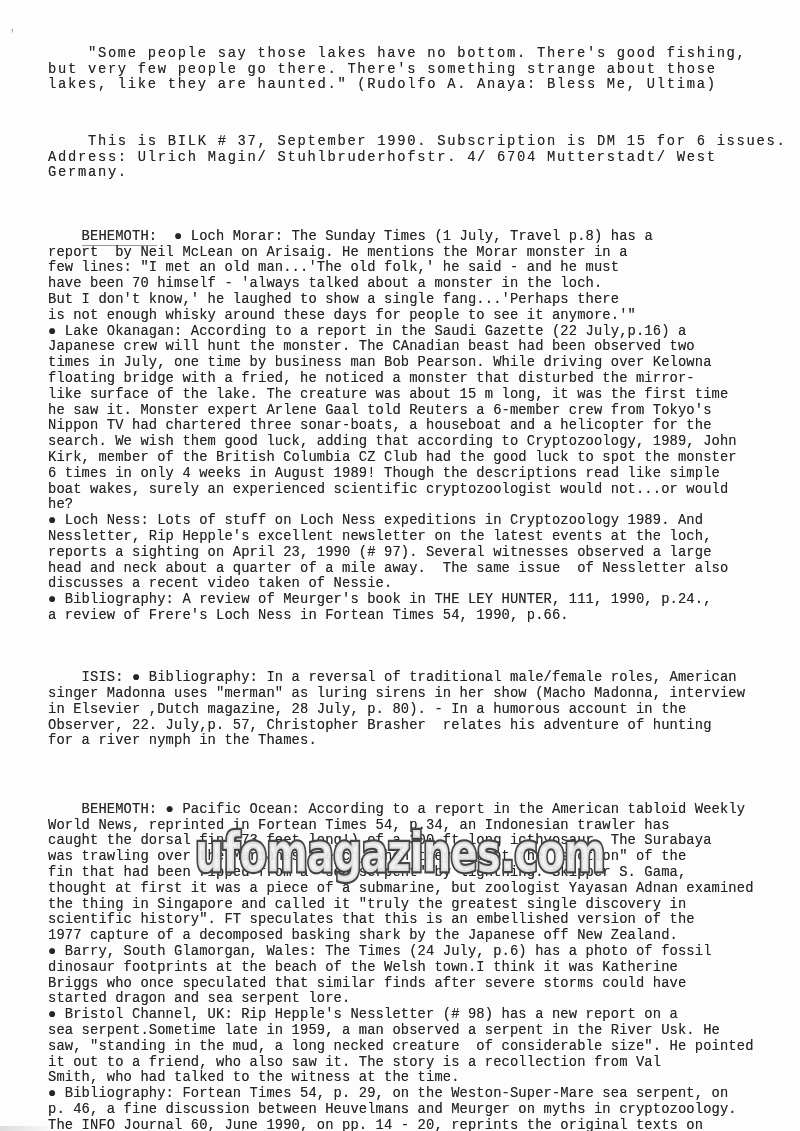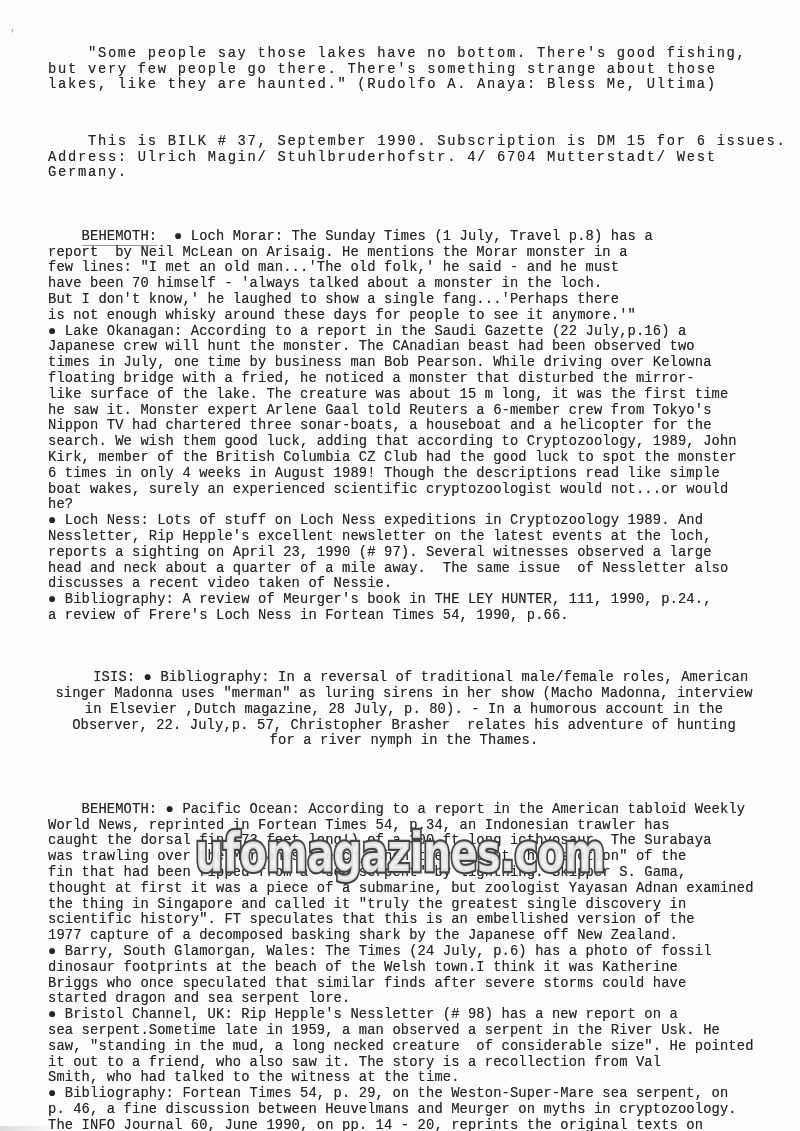--- a/index.html
+++ b/index.html
@@ -23,21 +23,21 @@
     white-space: pre;
     font-size: 13.8px;
     line-height: 15.8px;
     letter-spacing: 0.12px;
     text-shadow: 0 0 0.4px rgba(40,40,40,0.55);
   }
   .para.wide-pitch { letter-spacing: 1.7px; }
   .para-quote   { margin-bottom: 9px;  }
   .para-issue   { margin-bottom: 16px; }
   .para-behemoth{ margin-bottom: 15px; }
-  .para-isis    { margin-bottom: 21px; text-align: center; }
+  .para-isis    { margin-bottom: 21px; }
   .para-leviathan{ margin-bottom: 27px; }
   .section-heading { display: inline; }
   .section-heading.underlined {
     border-bottom: 1px solid rgba(50,50,50,0.5);
     padding-bottom: 1px;
   }
   .watermark {
     position: absolute;
     top: 822px;
     left: 50%;

